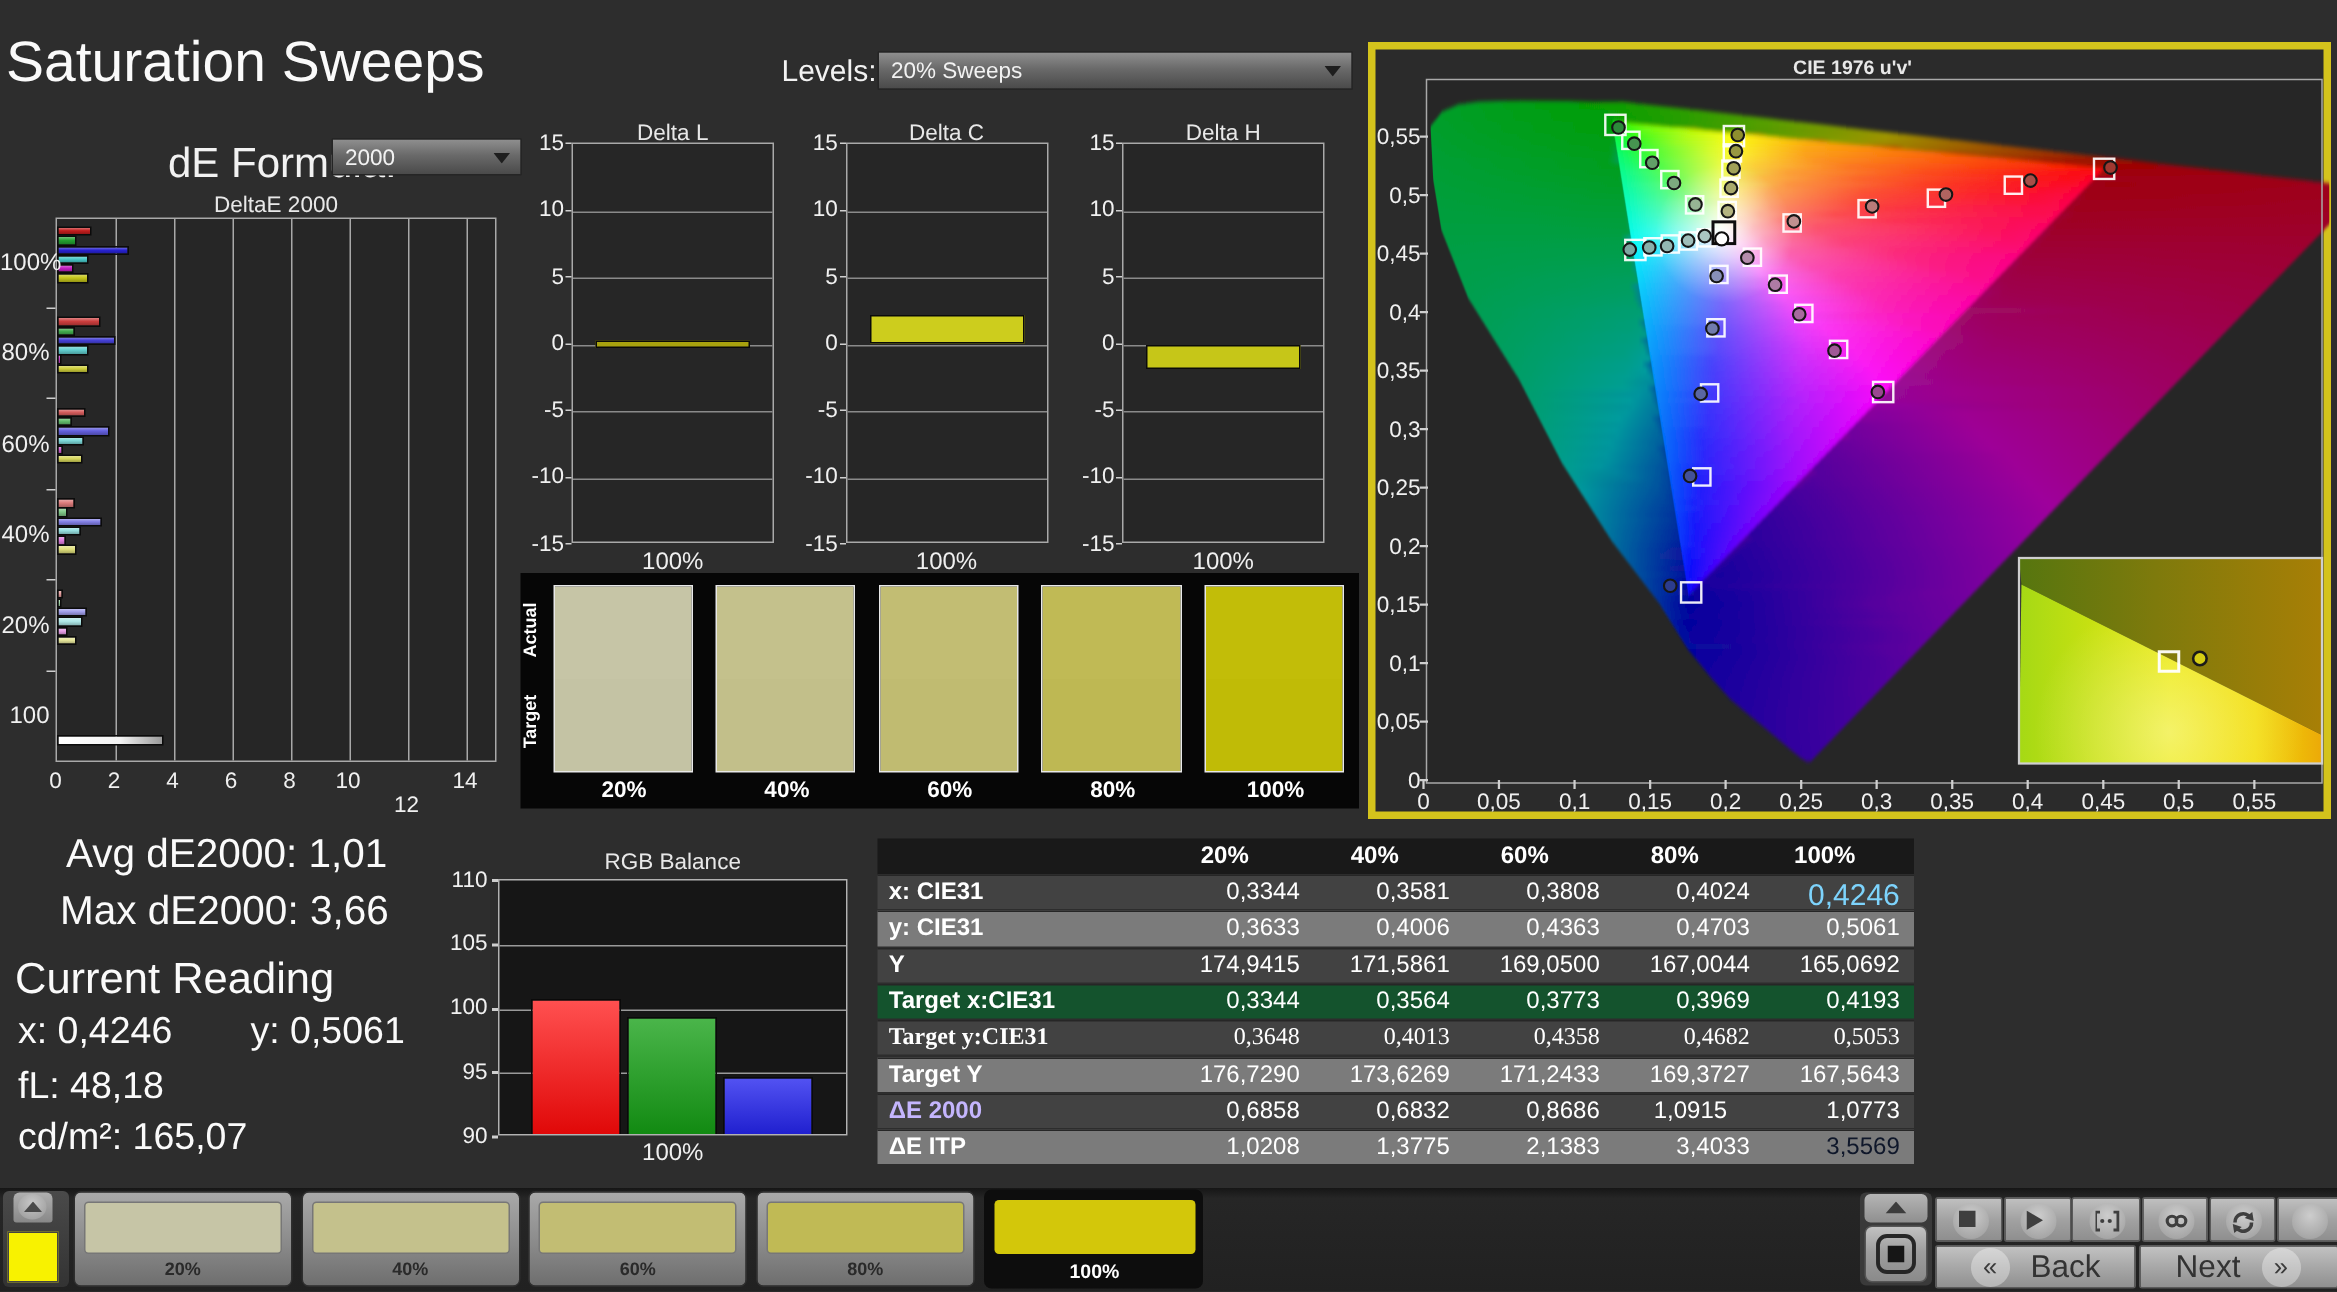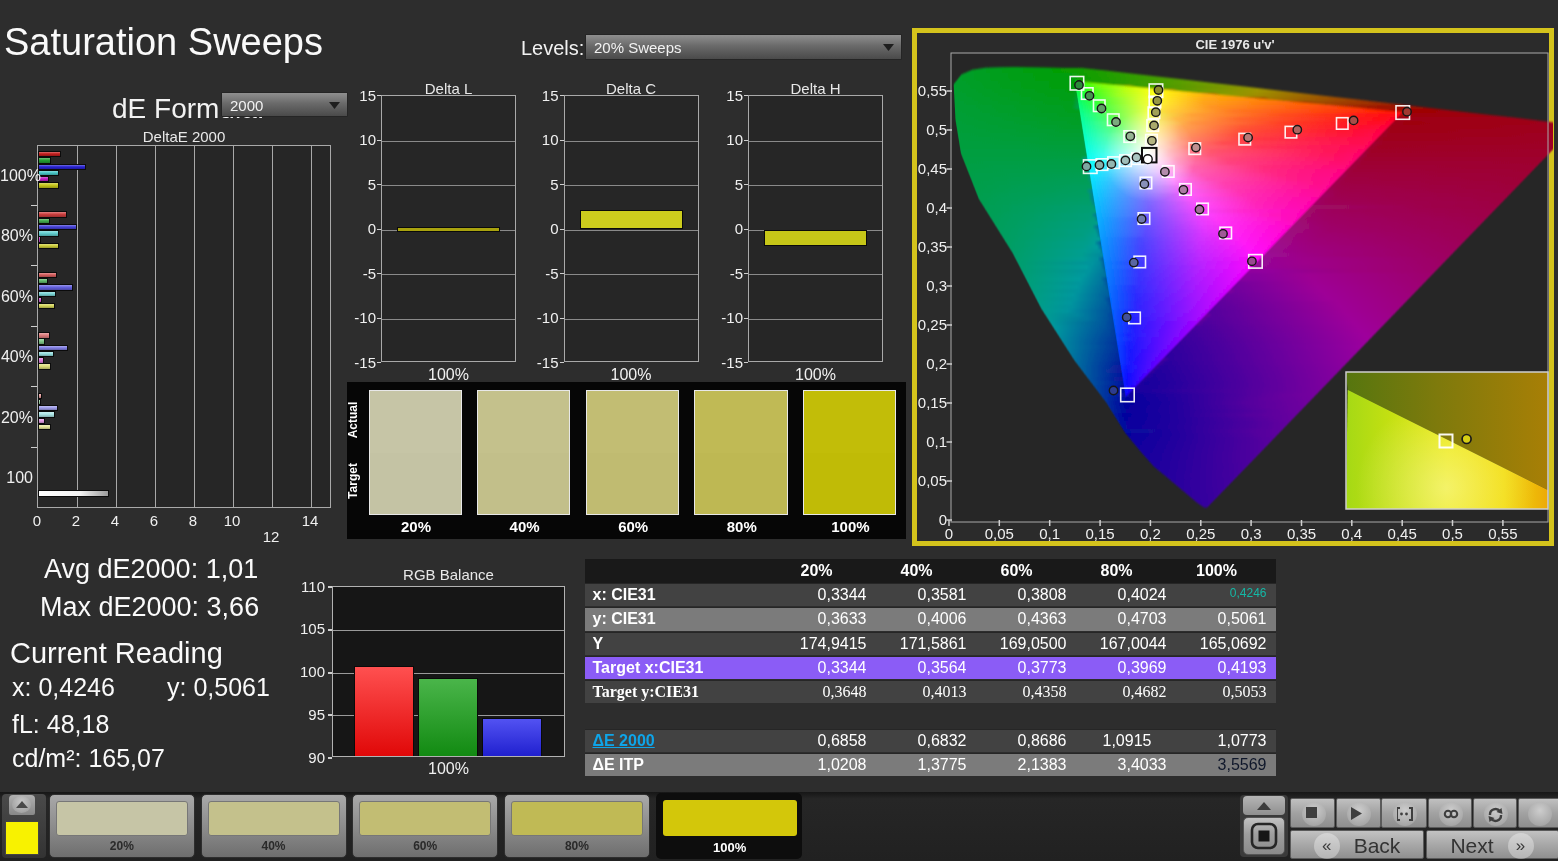--- a/index.html
+++ b/index.html
@@ -202,56 +202,64 @@
       <div style="position:absolute;left:382px;top:3px;width:100px;text-align:center;font-size:16px;font-weight:bold;color:#fff;">60%</div>
       <div style="position:absolute;left:482px;top:3px;width:100px;text-align:center;font-size:16px;font-weight:bold;color:#fff;">80%</div>
       <div style="position:absolute;left:582px;top:3px;width:100px;text-align:center;font-size:16px;font-weight:bold;color:#fff;">100%</div>
     </div>
 <div style="position:absolute;left:0;top:24.0px;width:691px;height:23.3px;background:#424242;border-top:1px solid #262626;">
       <div style="position:absolute;left:8px;top:2px;font-size:16px;font-weight:bold;color:#fff;white-space:nowrap;">x: CIE31</div>
       <div style="position:absolute;left:182px;top:2px;width:100px;text-align:right;font-size:16px;color:#fff;">0,3344</div>
       <div style="position:absolute;left:282px;top:2px;width:100px;text-align:right;font-size:16px;color:#fff;">0,3581</div>
       <div style="position:absolute;left:382px;top:2px;width:100px;text-align:right;font-size:16px;color:#fff;">0,3808</div>
       <div style="position:absolute;left:482px;top:2px;width:100px;text-align:right;font-size:16px;color:#fff;">0,4024</div>
-      <div style="position:absolute;left:582px;top:2px;width:100px;text-align:right;font-size:12px;color:#14b8a6;padding-left:20px;">0,4246</div>
+      <div style="position:absolute;left:582px;top:2px;width:100px;text-align:right;font-size:20px;color:#7dd3fc;padding-left:20px;">0,4246</div>
     </div>
 <div style="position:absolute;left:0;top:48.3px;width:691px;height:23.3px;background:#7b7b7b;border-top:1px solid #262626;">
       <div style="position:absolute;left:8px;top:2px;font-size:16px;font-weight:bold;color:#fff;white-space:nowrap;">y: CIE31</div>
       <div style="position:absolute;left:182px;top:2px;width:100px;text-align:right;font-size:16px;color:#fff;">0,3633</div>
       <div style="position:absolute;left:282px;top:2px;width:100px;text-align:right;font-size:16px;color:#fff;">0,4006</div>
       <div style="position:absolute;left:382px;top:2px;width:100px;text-align:right;font-size:16px;color:#fff;">0,4363</div>
       <div style="position:absolute;left:482px;top:2px;width:100px;text-align:right;font-size:16px;color:#fff;">0,4703</div>
       <div style="position:absolute;left:582px;top:2px;width:100px;text-align:right;font-size:16px;color:#fff;">0,5061</div>
     </div>
 <div style="position:absolute;left:0;top:72.6px;width:691px;height:23.3px;background:#424242;border-top:1px solid #262626;">
       <div style="position:absolute;left:8px;top:2px;font-size:16px;font-weight:bold;color:#fff;white-space:nowrap;">Y</div>
       <div style="position:absolute;left:182px;top:2px;width:100px;text-align:right;font-size:16px;color:#fff;">174,9415</div>
       <div style="position:absolute;left:282px;top:2px;width:100px;text-align:right;font-size:16px;color:#fff;">171,5861</div>
       <div style="position:absolute;left:382px;top:2px;width:100px;text-align:right;font-size:16px;color:#fff;">169,0500</div>
       <div style="position:absolute;left:482px;top:2px;width:100px;text-align:right;font-size:16px;color:#fff;">167,0044</div>
       <div style="position:absolute;left:582px;top:2px;width:100px;text-align:right;font-size:16px;color:#fff;">165,0692</div>
     </div>
-<div style="position:absolute;left:0;top:96.9px;width:691px;height:23.3px;background:#8b5cf6;border-top:1px solid #262626;">
+<div style="position:absolute;left:0;top:96.9px;width:691px;height:23.3px;background:#14532d;border-top:1px solid #262626;">
       <div style="position:absolute;left:8px;top:2px;font-size:16px;font-weight:bold;color:#fff;white-space:nowrap;">Target x:CIE31</div>
       <div style="position:absolute;left:182px;top:2px;width:100px;text-align:right;font-size:16px;color:#fff;">0,3344</div>
       <div style="position:absolute;left:282px;top:2px;width:100px;text-align:right;font-size:16px;color:#fff;">0,3564</div>
       <div style="position:absolute;left:382px;top:2px;width:100px;text-align:right;font-size:16px;color:#fff;">0,3773</div>
       <div style="position:absolute;left:482px;top:2px;width:100px;text-align:right;font-size:16px;color:#fff;">0,3969</div>
       <div style="position:absolute;left:582px;top:2px;width:100px;text-align:right;font-size:16px;color:#fff;">0,4193</div>
     </div>
 <div style="position:absolute;left:0;top:121.2px;width:691px;height:23.3px;background:#424242;border-top:1px solid #262626;font-family:Liberation Serif, serif;">
       <div style="position:absolute;left:8px;top:2px;font-size:16px;font-weight:bold;color:#fff;white-space:nowrap;">Target y:CIE31</div>
       <div style="position:absolute;left:182px;top:2px;width:100px;text-align:right;font-size:16px;color:#fff;">0,3648</div>
       <div style="position:absolute;left:282px;top:2px;width:100px;text-align:right;font-size:16px;color:#fff;">0,4013</div>
       <div style="position:absolute;left:382px;top:2px;width:100px;text-align:right;font-size:16px;color:#fff;">0,4358</div>
       <div style="position:absolute;left:482px;top:2px;width:100px;text-align:right;font-size:16px;color:#fff;">0,4682</div>
       <div style="position:absolute;left:582px;top:2px;width:100px;text-align:right;font-size:16px;color:#fff;">0,5053</div>
     </div>
+<div style="position:absolute;left:0;top:145.5px;width:691px;height:23.3px;background:#7b7b7b;border-top:1px solid #262626;">
+      <div style="position:absolute;left:8px;top:2px;font-size:16px;font-weight:bold;color:#fff;white-space:nowrap;">Target Y</div>
+      <div style="position:absolute;left:182px;top:2px;width:100px;text-align:right;font-size:16px;color:#fff;">176,7290</div>
+      <div style="position:absolute;left:282px;top:2px;width:100px;text-align:right;font-size:16px;color:#fff;">173,6269</div>
+      <div style="position:absolute;left:382px;top:2px;width:100px;text-align:right;font-size:16px;color:#fff;">171,2433</div>
+      <div style="position:absolute;left:482px;top:2px;width:100px;text-align:right;font-size:16px;color:#fff;">169,3727</div>
+      <div style="position:absolute;left:582px;top:2px;width:100px;text-align:right;font-size:16px;color:#fff;">167,5643</div>
+    </div>
 <div style="position:absolute;left:0;top:169.8px;width:691px;height:23.3px;background:#424242;border-top:1px solid #262626;">
-      <div style="position:absolute;left:8px;top:2px;font-size:16px;font-weight:bold;color:#0ea5e9;white-space:nowrap;text-decoration:underline;">ΔE 2000</div>
+      <div style="position:absolute;left:8px;top:2px;font-size:16px;font-weight:bold;color:#c4b5fd;white-space:nowrap;">ΔE 2000</div>
       <div style="position:absolute;left:182px;top:2px;width:100px;text-align:right;font-size:16px;color:#fff;">0,6858</div>
       <div style="position:absolute;left:282px;top:2px;width:100px;text-align:right;font-size:16px;color:#fff;">0,6832</div>
       <div style="position:absolute;left:382px;top:2px;width:100px;text-align:right;font-size:16px;color:#fff;">0,8686</div>
       <div style="position:absolute;left:482px;top:2px;width:100px;font-size:16px;color:#fff;margin-left:36px;">1,0915</div>
       <div style="position:absolute;left:582px;top:2px;width:100px;text-align:right;font-size:16px;color:#fff;">1,0773</div>
     </div>
 <div style="position:absolute;left:0;top:194.1px;width:691px;height:23.3px;background:#7b7b7b;border-top:1px solid #262626;">
       <div style="position:absolute;left:8px;top:2px;font-size:16px;font-weight:bold;color:#fff;white-space:nowrap;">ΔE ITP</div>
       <div style="position:absolute;left:182px;top:2px;width:100px;text-align:right;font-size:16px;color:#fff;">1,0208</div>
       <div style="position:absolute;left:282px;top:2px;width:100px;text-align:right;font-size:16px;color:#fff;">1,3775</div>

